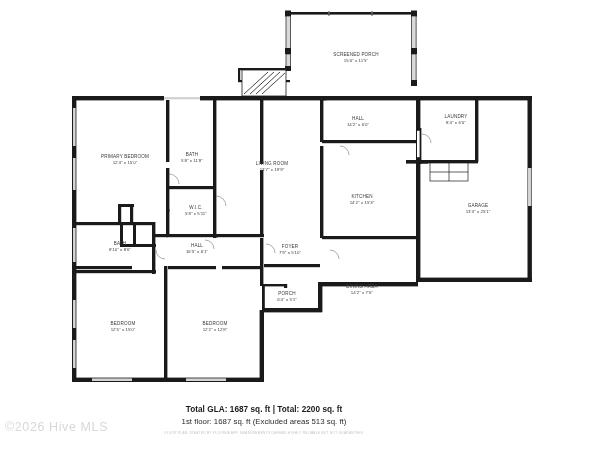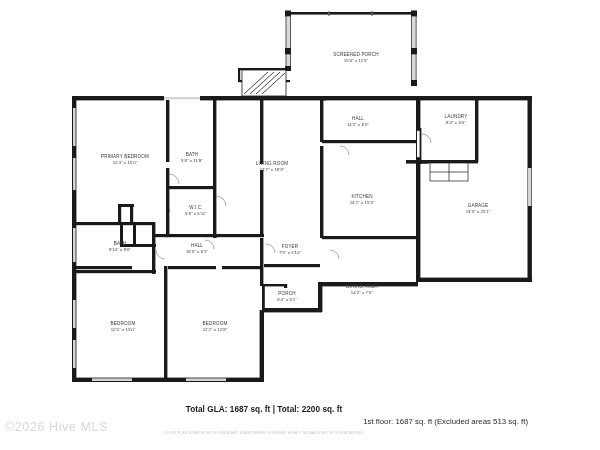--- a/index.html
+++ b/index.html
@@ -70,21 +70,20 @@
     font-weight: bold;
     color: #1a1a1a;
     letter-spacing: 0.05px;
     line-height: 1.45;
   }
   #summary-line2 {
     font-size: 7.8px;
     color: #2b2b2b;
     letter-spacing: 0.02px;
     line-height: 1.5;
-    text-align: right;
   }
   #disclaimer {
     margin-top: 3px;
     font-size: 3.1px;
     color: #c2c2c2;
     letter-spacing: 0.35px;
     white-space: nowrap;
   }
 </style>
 </head>

